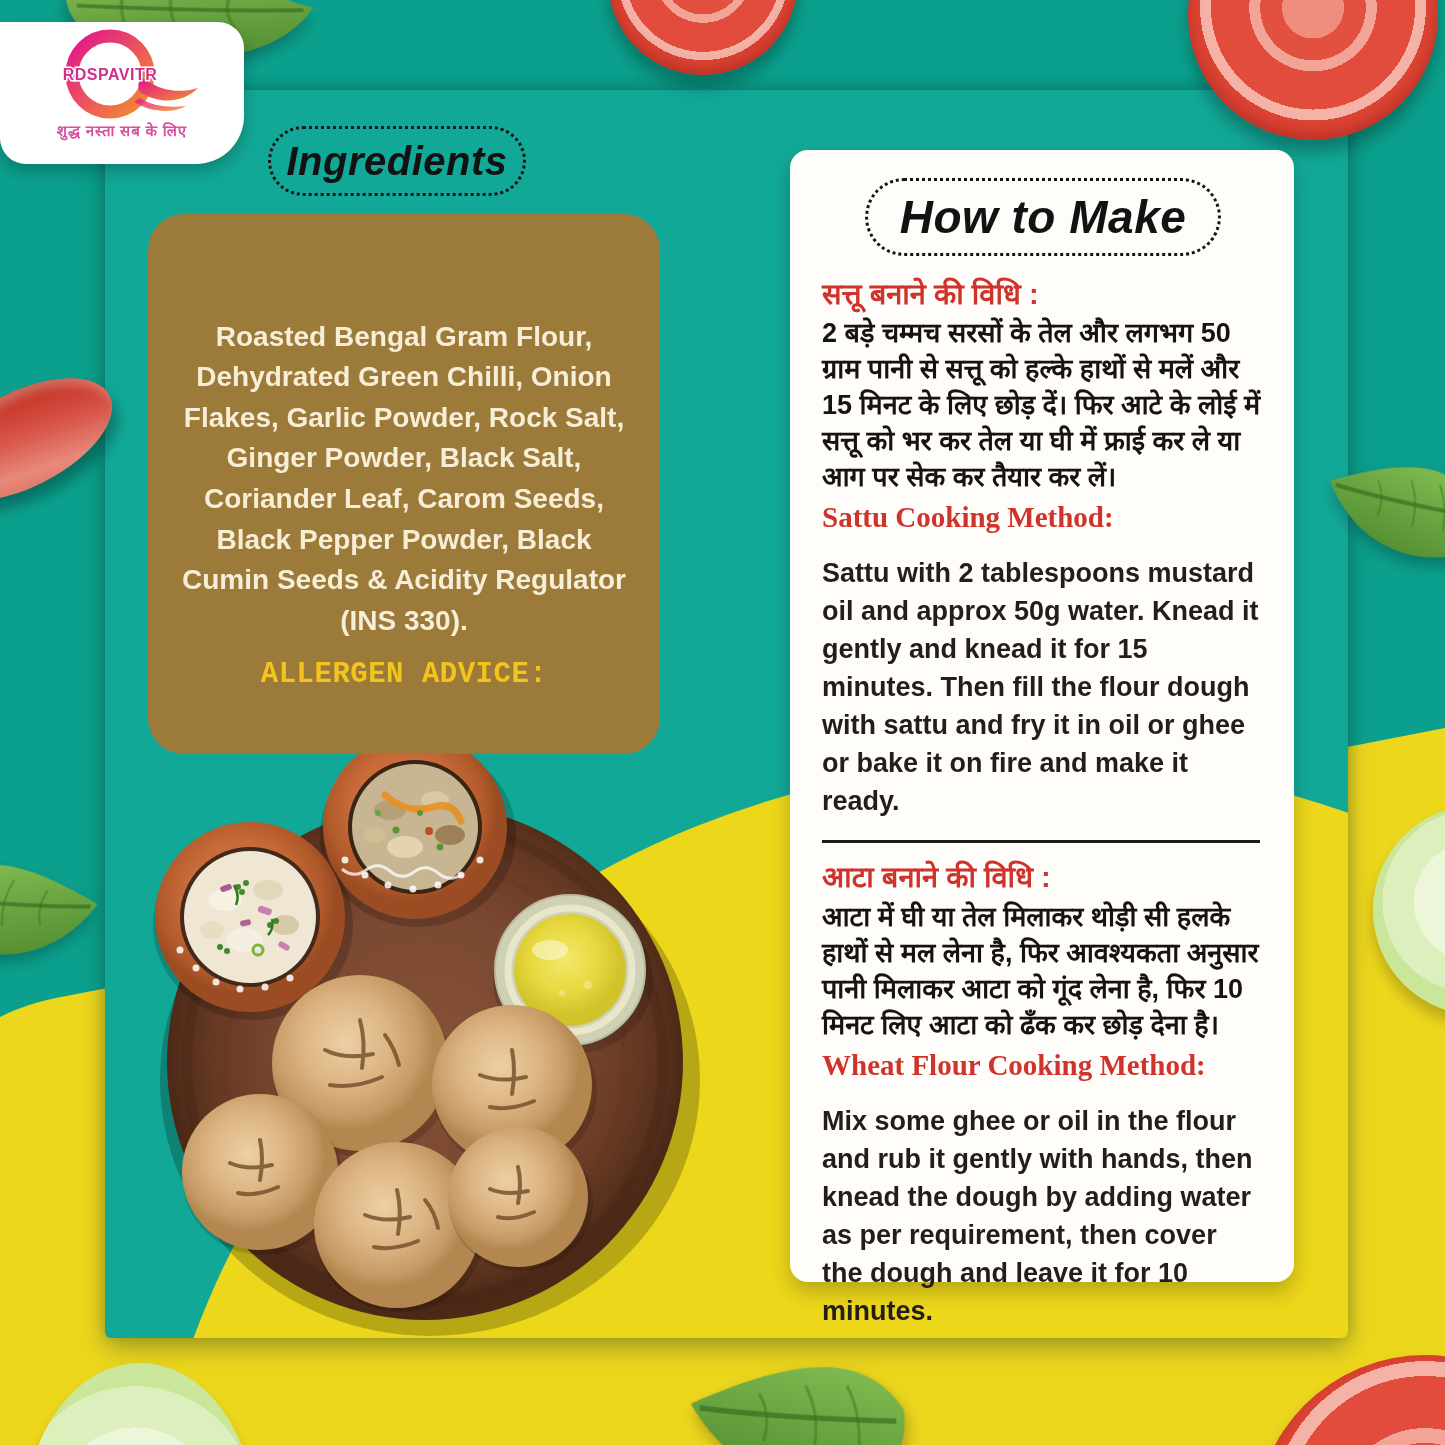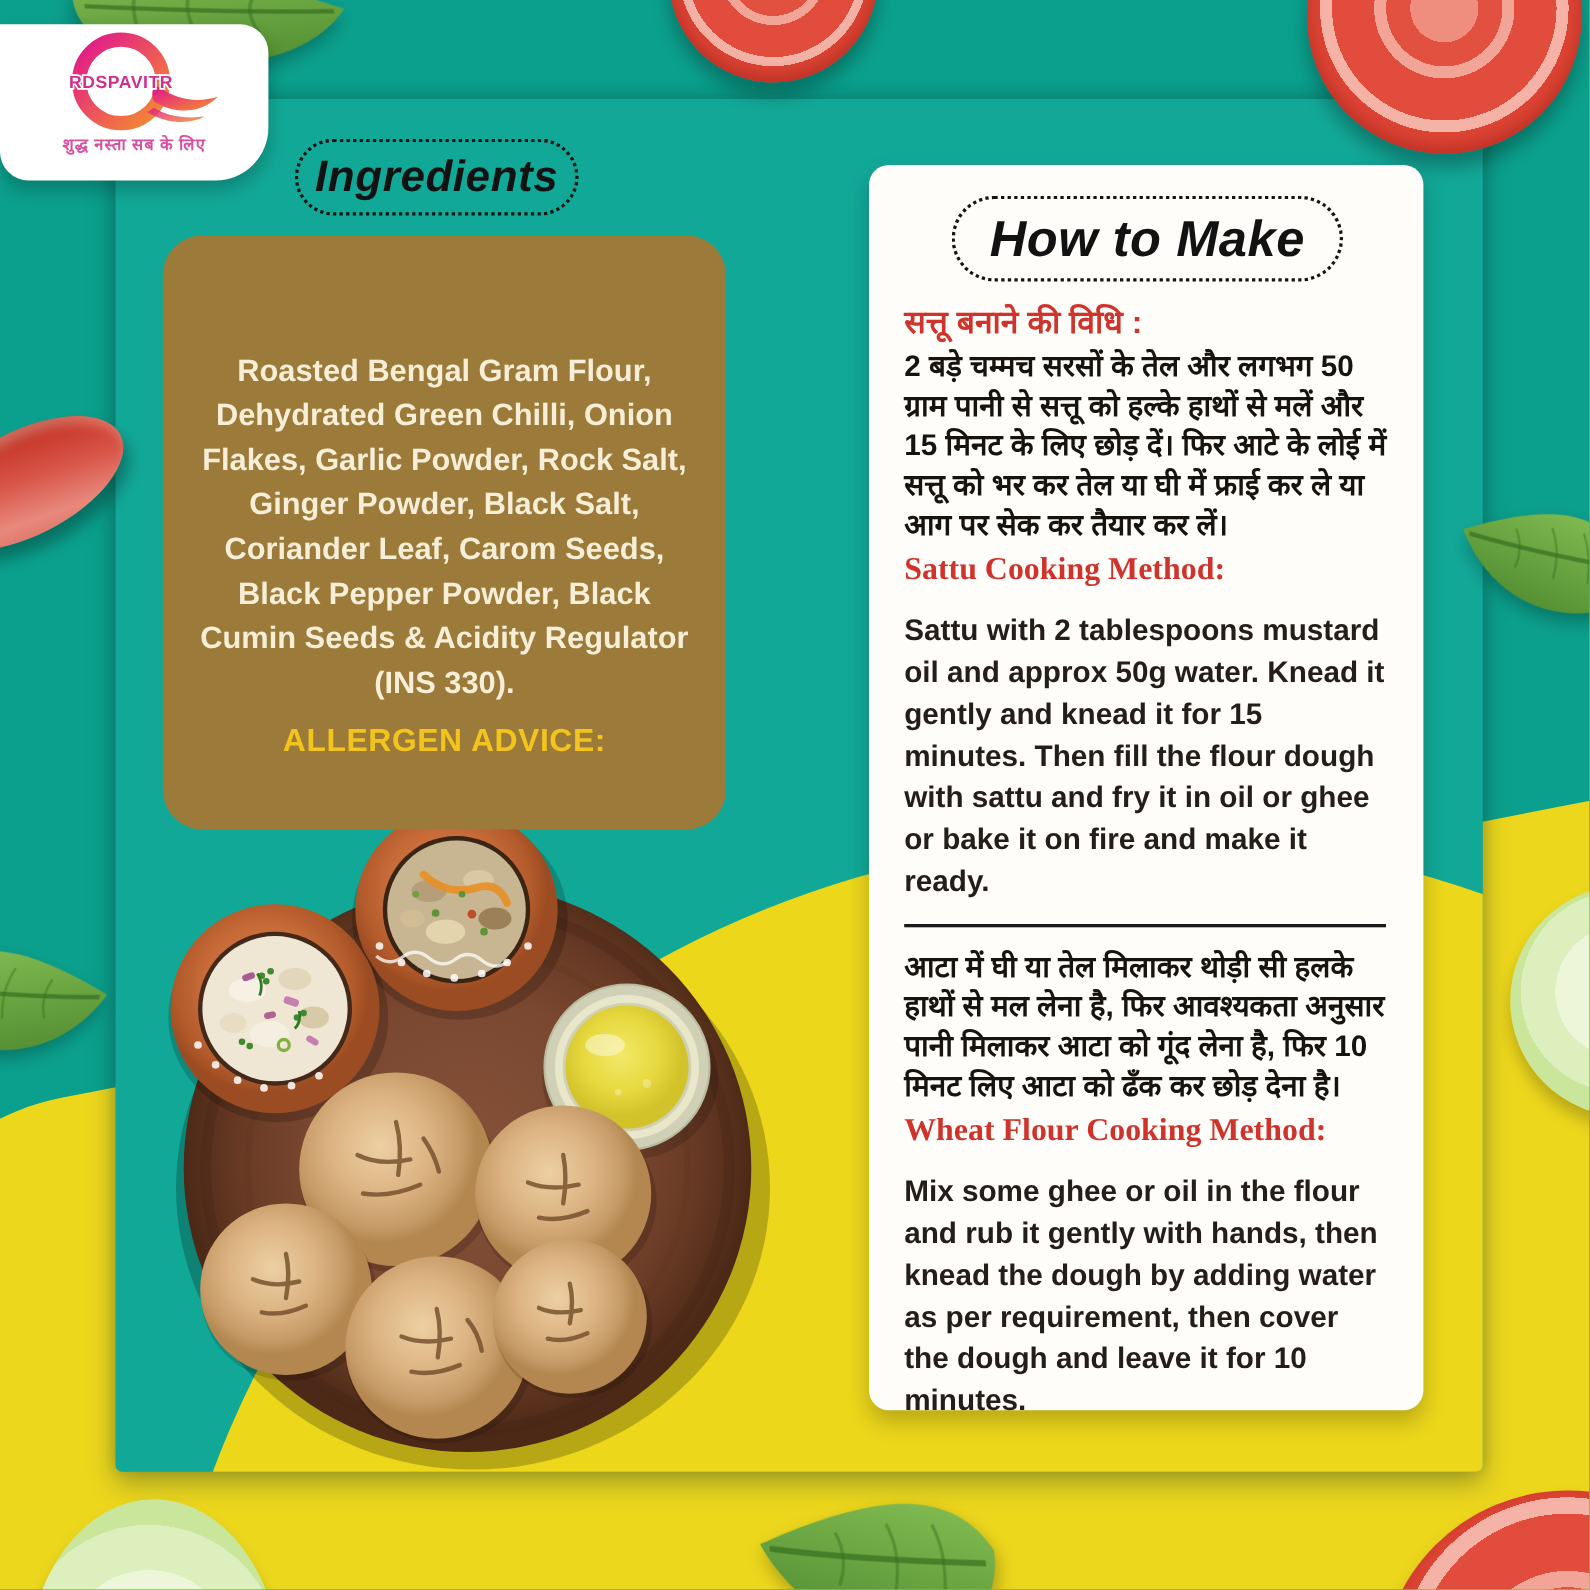--- a/index.html
+++ b/index.html
@@ -43,21 +43,21 @@
   
   .pill{border:3px dotted #141414;border-radius:46px;background:transparent;
     display:flex;align-items:center;justify-content:center;z-index:3;position:absolute;}
   .pill-text{font-style:italic;font-weight:800;color:#121212;letter-spacing:.5px;}
   .ingredients-pill{left:268px;top:126px;width:252px;height:64px;}
   .ingredients-pill .pill-text{font-size:40px;}
   .ingredients-box{position:absolute;left:148px;top:214px;width:512px;height:540px;background:#9c7a39;
     border-radius:36px;z-index:3;color:#f7eed8;text-align:center;
     display:flex;flex-direction:column;justify-content:center;padding:10px 22px;box-sizing:border-box;}
   .ingredients-body{font-size:28px;font-weight:700;line-height:1.45;margin-top:40px;}
-  .allergen-label{font-size:29px;font-weight:800;color:#f2c41d;letter-spacing:.5px;margin-top:17px;}
+  .allergen-label{font-size:29px;font-weight:800;color:#f2c41d;letter-spacing:.5px;margin-top:17px;font-family:Liberation Mono, monospace;}
   .allergen-body{font-size:28px;font-weight:700;line-height:1.45;}
 
   
   .howto-card{position:absolute;left:790px;top:150px;width:504px;height:1132px;background:#fffdf9;
     border-radius:18px;box-shadow:0 10px 20px rgba(0,0,0,.22);z-index:4;
     padding:26px 30px 0 32px;box-sizing:border-box;}
   .howto-pill{position:relative;margin:2px auto 22px auto;width:350px;height:72px;
     border:3px dotted #141414;border-radius:46px;display:flex;align-items:center;justify-content:center;}
   .howto-pill .pill-text{font-size:46px;}
   .h-hi{font-size:29px;font-weight:700;color:#cf332b;line-height:1.15;}
@@ -260,20 +260,21 @@
     <div class="sec">
       <div class="h-hi">सत्तू बनाने की विधि :</div>
       <div class="b-hi">2 बड़े चम्मच सरसों के तेल और लगभग 50 ग्राम पानी से सत्तू को हल्के हाथों से मलें और 15 मिनट के लिए छोड़ दें।  फिर आटे के लोई में सत्तू को भर कर तेल या घी में फ्राई कर ले या आग पर सेक कर तैयार कर लें।</div>
       <div class="h-en">Sattu Cooking Method:</div>
       <div class="b-en">Sattu with 2 tablespoons mustard oil and approx 50g water. Knead it gently and knead it for 15 minutes. Then fill the flour dough with sattu and fry it in oil or ghee or bake it on fire and make it ready.</div>
     </div>
 
     <hr class="divider">
 
     <div class="sec">
+      <div class="h-hi">आटा बनाने की विधि :</div>
       <div class="b-hi">आटा में घी या तेल मिलाकर थोड़ी सी हलके हाथों से मल लेना है, फिर आवश्यकता अनुसार पानी मिलाकर आटा को गूंद लेना है, फिर 10 मिनट लिए आटा को ढँक कर छोड़ देना है।</div>
       <div class="h-en">Wheat Flour Cooking Method:</div>
       <div class="b-en">Mix some ghee or oil in the flour and rub it gently with hands, then knead the dough by adding water as per requirement, then cover the dough and leave it for 10 minutes.</div>
     </div>
   </div>
 
   <div class="logo-card">
     <svg width="200" height="104" viewBox="0 0 200 104">
       <circle cx="88" cy="52" r="38" fill="none" stroke="url(#brandGrad)" stroke-width="13"></circle>
       <path d="M118,70 C136,82 160,82 176,66 C156,72 138,68 124,58 C118,54 114,62 118,70 Z" fill="url(#brandGrad)"></path>

